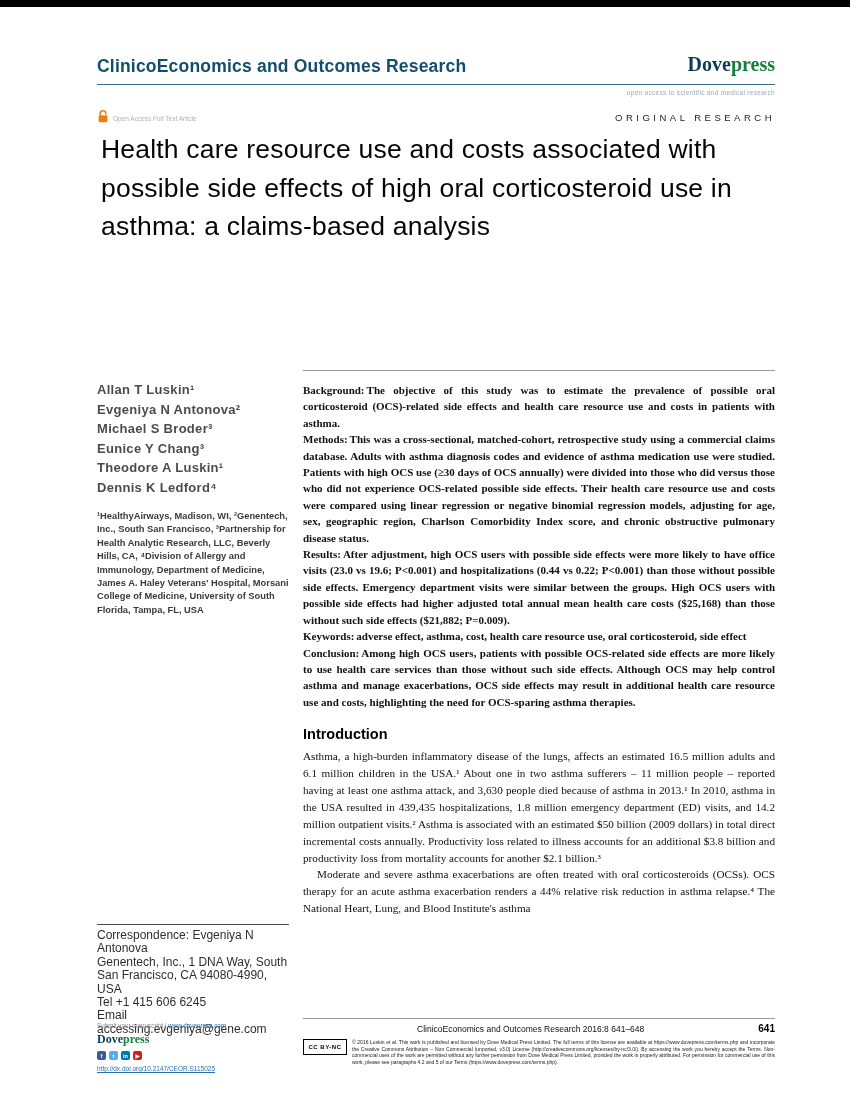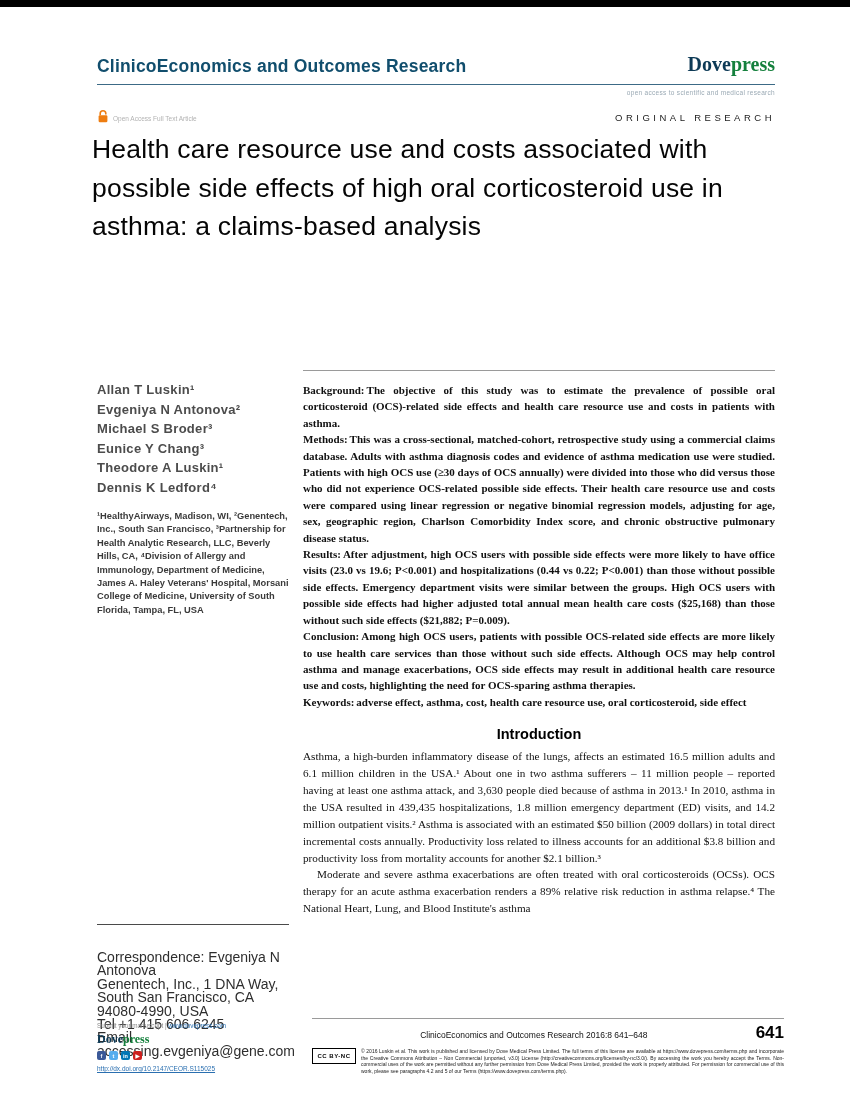--- a/index.html
+++ b/index.html
@@ -13,55 +13,55 @@
   .dove-top{position:absolute;right:75px;top:53px;font-family:"Liberation Serif",serif;
         font-weight:bold;font-size:20px;}
   .dove{color:#0d3a56;} .press{color:#15803d;}
   .header-rule{position:absolute;left:97px;top:84px;width:678px;height:1px;background:#3c6a86;}
   .tagline{position:absolute;right:75px;top:89px;font-size:6.5px;color:#9aa9b4;letter-spacing:.3px;}
 
   .oa-row{position:absolute;left:97px;top:109px;display:flex;align-items:center;gap:4px;}
   .oa-text{font-size:6.5px;color:#b2b2b2;}
   .article-type{position:absolute;right:75px;top:112px;font-size:9.5px;letter-spacing:3.5px;color:#1c1c1c;}
 
-  .title{position:absolute;left:92px;top:130px;width:660px;margin:0;font-weight:400;
+  .title{position:absolute;left:101px;top:130px;width:660px;margin:0;font-weight:400;
         font-size:26.5px;line-height:38.5px;color:#050505;letter-spacing:.2px;}
 
   .left-col{position:absolute;left:97px;top:380px;width:198px;font-weight:bold;}
   .author{font-size:13px;line-height:19.5px;color:#4c4c4c;letter-spacing:.3px;}
   .affiliations{margin-top:13px;font-size:9.3px;line-height:13.4px;color:#3a3a3a;}
 
   .correspondence{position:absolute;left:97px;top:924px;width:192px;border-top:1px solid #4a4a4a;
-        padding-top:26px;font-size:14px;line-height:13.4px;color:#2e2e2e;}
+        padding-top:4px;font-size:12px;line-height:13.4px;color:#2e2e2e;}
   .correspondence a{color:#2e2e2e;text-decoration:none;}
 
   .right-col{position:absolute;left:303px;top:370px;width:472px;}
   .abstract{border-top:1px solid #9a9a9a;padding-top:11px;font-weight:bold;}
   .abs{margin:0;font-family:"Liberation Serif",serif;font-size:11px;line-height:16.4px;
         color:#101010;text-align:justify;}
   .abs b{padding-right:2px;}
-  .intro-h{margin:16px 0 6px 0;font-size:14.5px;font-weight:bold;color:#000;text-align:center;}
+  .intro-h{margin:16px 0 6px 0;font-size:14.5px;font-weight:bold;color:#000;}
   .body{margin:0;font-family:"Liberation Serif",serif;font-size:11.2px;line-height:16.9px;
         color:#101010;text-align:justify;}
   .indent{text-indent:14px;}
 
   .footer-left{position:absolute;left:97px;top:1022px;width:195px;}
   .submit-line{font-size:6.3px;color:#8b8b8b;}
   .submit-line a{color:#2a6fb0;text-decoration:none;}
   .dove-small{margin-top:3px;font-family:"Liberation Serif",serif;font-weight:bold;font-size:12px;}
   .social{margin-top:4px;display:flex;gap:3px;}
   .si{width:9px;height:9px;border-radius:2px;color:#fff;font-size:5.5px;font-weight:bold;
         display:flex;align-items:center;justify-content:center;cursor:pointer;}
   .fb{background:#3b5998;} .tw{background:#55acee;} .li{background:#0077b5;} .yt{background:#cd201f;}
   .doi{display:block;margin-top:5px;font-size:6.5px;color:#2a6fb0;text-decoration:underline;}
 
-  .footer-right{position:absolute;left:312px;top:1018px;width:472px;border-top:1px solid #9a9a9a;padding-top:4px;}
+  .footer-right{position:absolute;left:303px;top:1018px;width:472px;border-top:1px solid #9a9a9a;padding-top:4px;}
   .cite-row{display:flex;align-items:baseline;}
   .citation{flex:1;text-align:center;font-size:8.5px;color:#111;}
-  .pageno{font-size:17px;font-weight:bold;color:#000;}
+  .pageno{font-size:10px;font-weight:bold;color:#000;}
   .license-row{display:flex;gap:5px;margin-top:5px;align-items:flex-start;}
   .cc-badge{flex:none;display:flex;align-items:center;justify-content:center;width:42px;height:14px;
         border:1px solid #000;font-size:6px;font-weight:bold;color:#000;letter-spacing:.5px;}
   .legal{margin:0;flex:1;font-size:5px;line-height:6.6px;text-align:justify;color:#1a1a1a;}
 </style>
 </head>
 <body>
 
 <div class="page">
 
@@ -117,30 +117,30 @@
       <p class="abs">
         <b>Background:</b><span>The objective of this study was to estimate the prevalence of possible oral corticosteroid (OCS)-related side effects and health care resource use and costs in patients with asthma.</span>
       </p>
       <p class="abs">
         <b>Methods:</b><span>This was a cross-sectional, matched-cohort, retrospective study using a commercial claims database. Adults with asthma diagnosis codes and evidence of asthma medication use were studied. Patients with high OCS use (≥30 days of OCS annually) were divided into those who did versus those who did not experience OCS-related possible side effects. Their health care resource use and costs were compared using linear regression or negative binomial regression models, adjusting for age, sex, geographic region, Charlson Comorbidity Index score, and chronic obstructive pulmonary disease status.</span>
       </p>
       <p class="abs">
         <b>Results:</b><span>After adjustment, high OCS users with possible side effects were more likely to have office visits (23.0 vs 19.6; P&lt;0.001) and hospitalizations (0.44 vs 0.22; P&lt;0.001) than those without possible side effects. Emergency department visits were similar between the groups. High OCS users with possible side effects had higher adjusted total annual mean health care costs ($25,168) than those without such side effects ($21,882; P=0.009).</span>
       </p>
       <p class="abs">
-        <b>Conclusion:</b><span>Among high OCS users, patients with possible OCS-related side effects are more likely to use health care services than those without such side effects. Although OCS may help control asthma and manage exacerbations, OCS side effects may result in additional health care resource use and costs, highlighting the need for OCS-sparing asthma therapies.</span>
+        <b>Keywords:</b><span>adverse effect, asthma, cost, health care resource use, oral corticosteroid, side effect</span>
       </p>
       <p class="abs">
-        <b>Keywords:</b><span>adverse effect, asthma, cost, health care resource use, oral corticosteroid, side effect</span>
+        <b>Conclusion:</b><span>Among high OCS users, patients with possible OCS-related side effects are more likely to use health care services than those without such side effects. Although OCS may help control asthma and manage exacerbations, OCS side effects may result in additional health care resource use and costs, highlighting the need for OCS-sparing asthma therapies.</span>
       </p>
     </section>
 
     <h2 class="intro-h">Introduction</h2>
     <p class="body">Asthma, a high-burden inflammatory disease of the lungs, affects an estimated 16.5 million adults and 6.1 million children in the USA.¹ About one in two asthma sufferers – 11 million people – reported having at least one asthma attack, and 3,630 people died because of asthma in 2013.¹ In 2010, asthma in the USA resulted in 439,435 hospitalizations, 1.8 million emergency department (ED) visits, and 14.2 million outpatient visits.² Asthma is associated with an estimated $50 billion (2009 dollars) in total direct incremental costs annually. Productivity loss related to illness accounts for an additional $3.8 billion and productivity loss from mortality accounts for another $2.1 billion.³</p>
-    <p class="body indent">Moderate and severe asthma exacerbations are often treated with oral corticosteroids (OCSs). OCS therapy for an acute asthma exacerbation renders a 89% relative risk reduction in asthma relapse.⁴ The National Heart, Lung, and Blood Institute's asthma</p>
+    <p class="body indent">Moderate and severe asthma exacerbations are often treated with oral corticosteroids (OCSs). OCS therapy for an acute asthma exacerbation renders a 44% relative risk reduction in asthma relapse.⁴ The National Heart, Lung, and Blood Institute's asthma</p>
   </main>
 
   <div class="footer-left">
     <div class="submit-line">
       <span>Submit your manuscript |</span>
       <a href="#">www.dovepress.com</a>
     </div>
     <div class="dove-small">
       <span class="dove">Dove</span><span class="press">press</span>
     </div>

